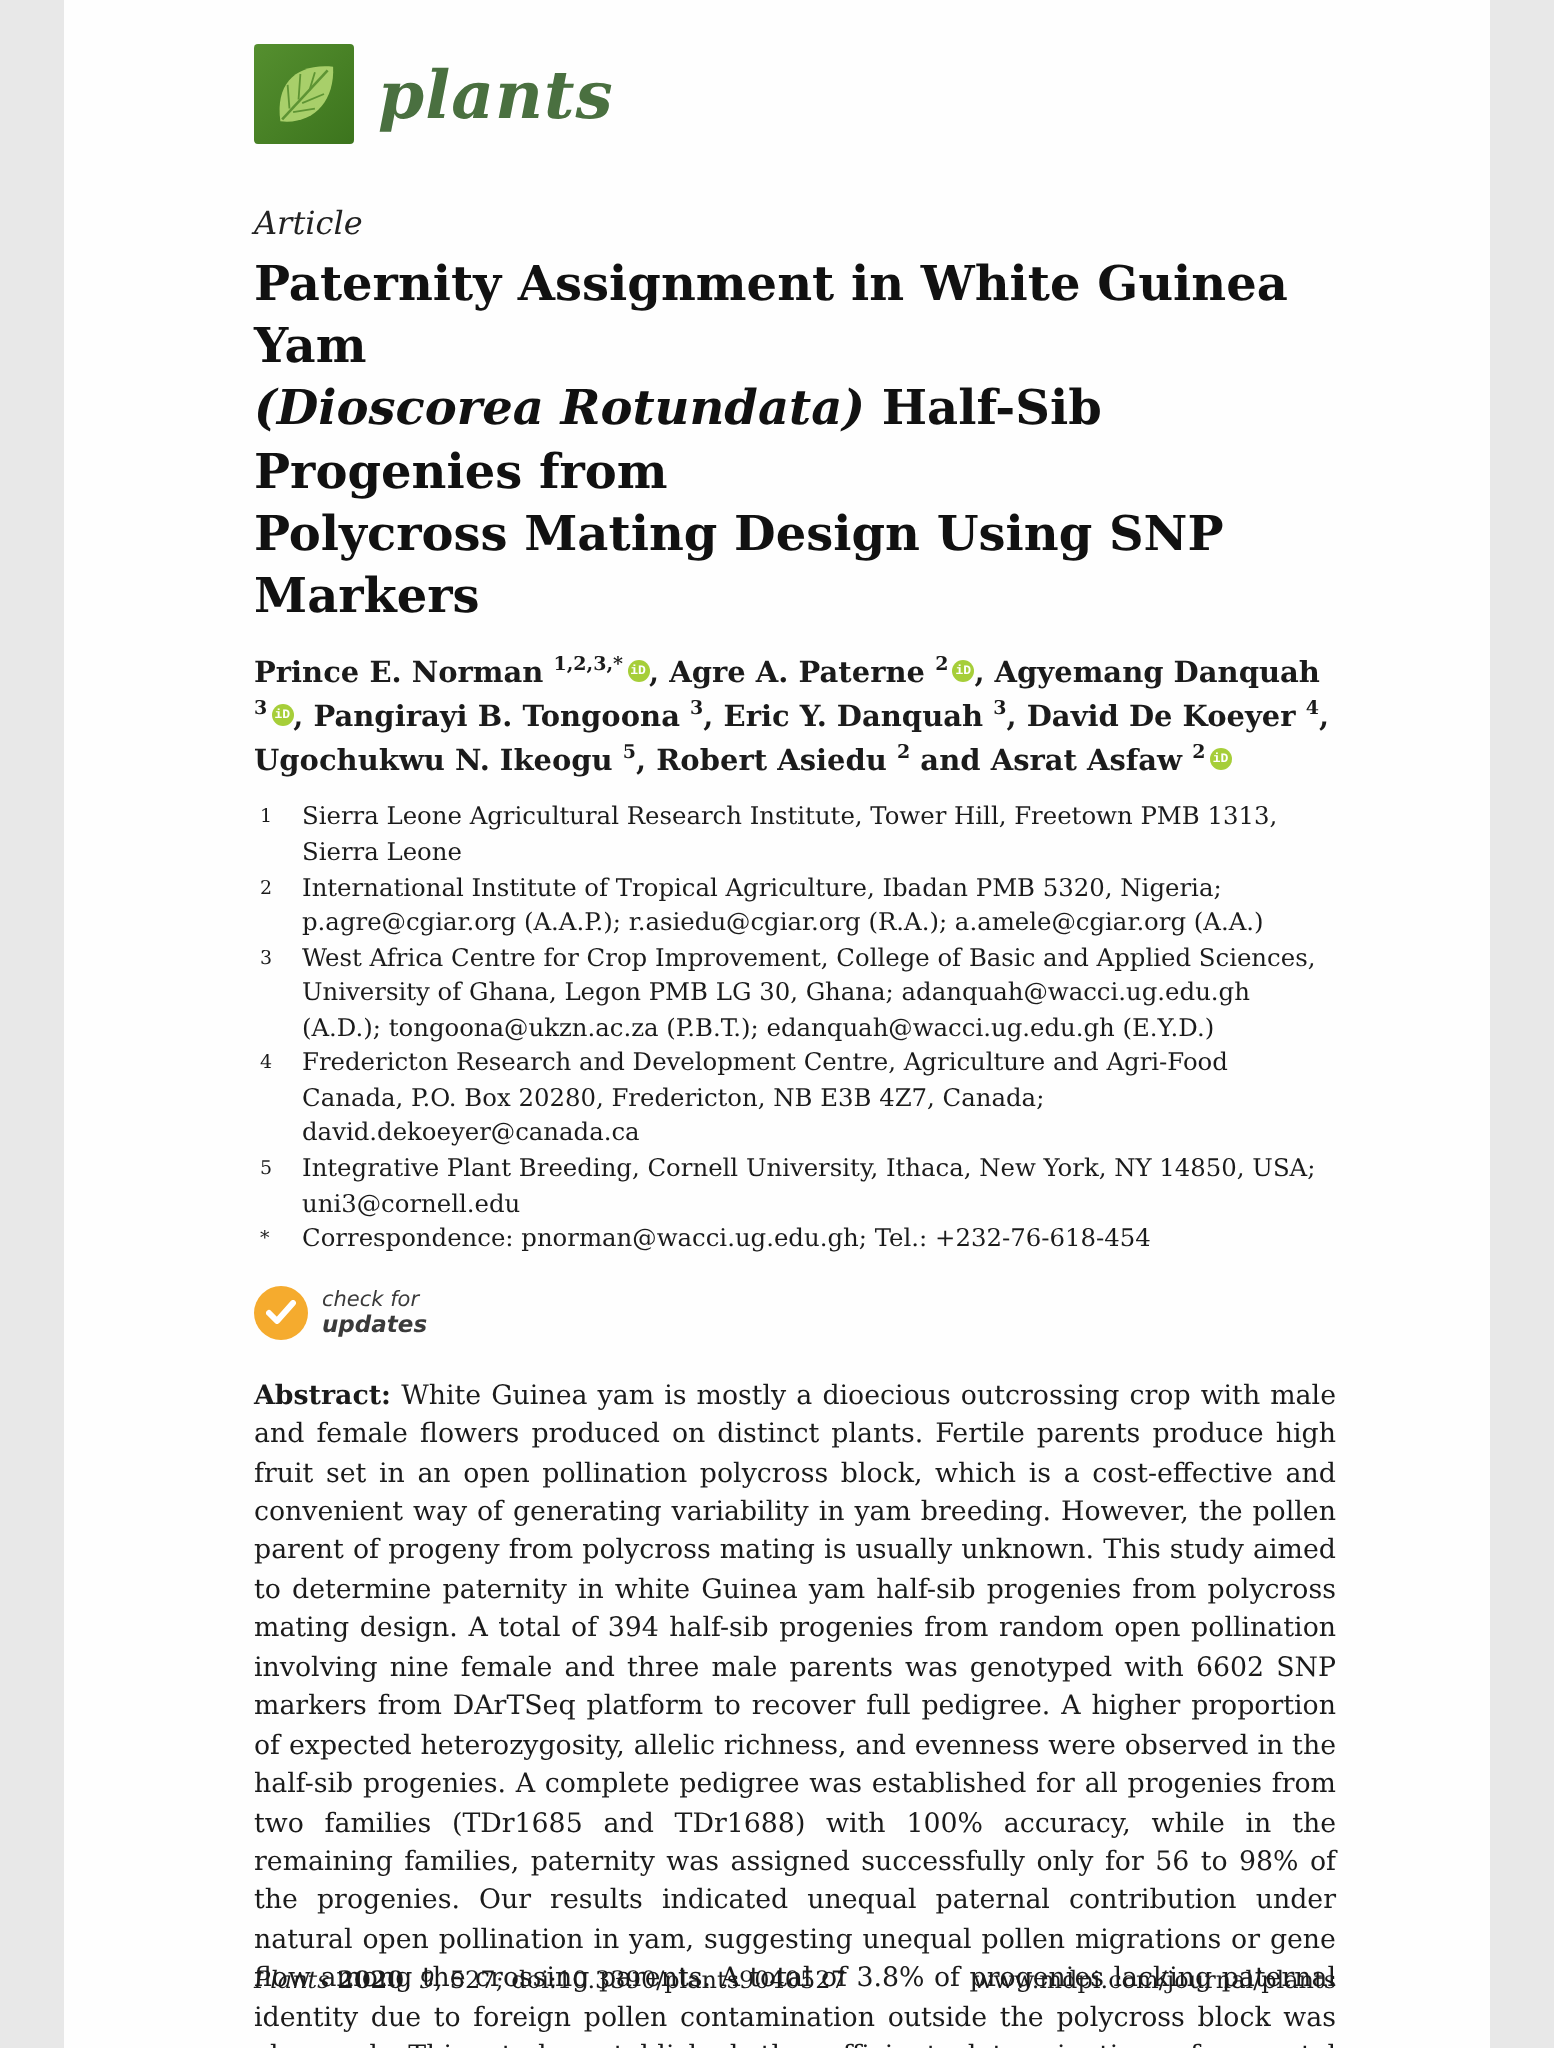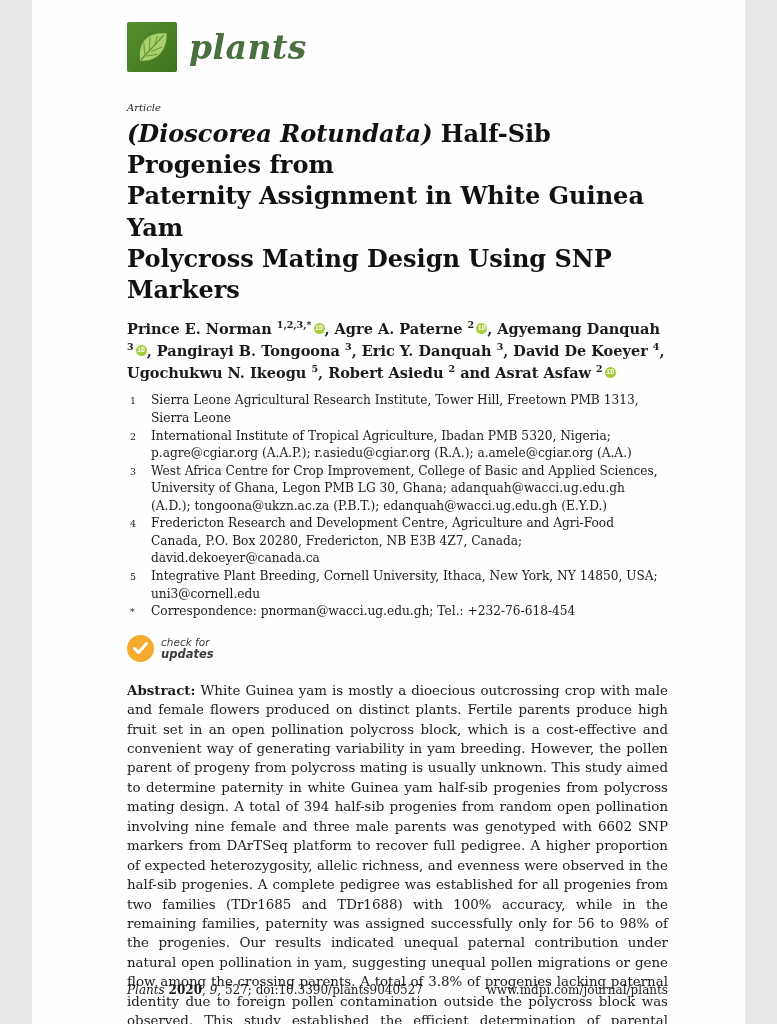--- a/index.html
+++ b/index.html
@@ -16,21 +16,21 @@
   .content { padding: 22px 77px 0 95px; }
 
   
   .masthead { display: flex; justify-content: space-between; align-items: flex-start; height: 58px; }
   .journal-logo { display: flex; align-items: center; gap: 12px; cursor: pointer; }
   .leaf-box { width: 50px; height: 50px; background: linear-gradient(135deg, #558f2f, #3c741d); border-radius: 2px; display: inline-flex; align-items: center; justify-content: center; }
   .journal-name { font-style: italic; font-weight: 600; font-size: 33px; color: #4a7040; letter-spacing: 0.5px; }
   .mdpi-logo { margin-top: 6px; cursor: pointer; }
 
   
-  .article-type { margin-top: 22px; font-style: italic; font-size: 10px; color: #222; }
+  .article-type { margin-top: 22px; font-style: italic; font-size: 16px; color: #222; }
   .title { margin-top: 5px; font-size: 24px; font-weight: bold; line-height: 1.3; color: #111; }
   .title .it { font-style: italic; }
 
   .authors { margin-top: 13px; font-size: 14.5px; font-weight: bold; line-height: 1.5; max-width: 580px; }
   .authors sup { font-size: 9.5px; font-weight: bold; }
   .orcid {
     display: inline-block; width: 11px; height: 11px; border-radius: 50%;
     background: #a6ce39; color: #fff; font-family: Liberation Mono, monospace;
     font-size: 6.5px; font-weight: bold; text-align: center; line-height: 11px;
     position: relative; top: -4px; margin-left: 2px; cursor: pointer;
@@ -81,22 +81,22 @@
             <path d="M14 30 L13 17 M19 25 L20 11 M25 20 L28 10 M16 32 L28 30 M21 27 L33 22" stroke="#5e9434" stroke-width="1" fill="none"></path>
           </svg>
         </span>
         <span class="journal-name">plants</span>
       </div>
     </div>
 
     <div class="article-type">Article</div>
 
     <h1 class="title">
+      <div><span>Paternity Assignment in White Guinea Yam</span></div>
       <div><span class="it">(Dioscorea Rotundata)</span><span> Half-Sib Progenies from</span></div>
-      <div><span>Paternity Assignment in White Guinea Yam</span></div>
       <div><span>Polycross Mating Design Using SNP Markers</span></div>
     </h1>
 
     <p class="authors"><span><span>Prince E. Norman</span> <sup>1,2,3,*</sup><span class="orcid">iD</span><span>, </span></span><span><span>Agre A. Paterne</span> <sup>2</sup><span class="orcid">iD</span><span>, </span></span><span><span>Agyemang Danquah</span> <sup>3</sup><span class="orcid">iD</span><span>, </span></span><span><span>Pangirayi B. Tongoona</span> <sup>3</sup><span>, </span></span><span><span>Eric Y. Danquah</span> <sup>3</sup><span>, </span></span><span><span>David De Koeyer</span> <sup>4</sup><span>, </span></span><span><span>Ugochukwu N. Ikeogu</span> <sup>5</sup><span>, </span></span><span><span>Robert Asiedu</span> <sup>2</sup><span> and </span></span><span><span>Asrat Asfaw</span> <sup>2</sup><span class="orcid">iD</span></span></p>
 
     <div class="affiliations">
       <div class="aff">
         <span class="aff-num">1</span>
         <span class="aff-text">Sierra Leone Agricultural Research Institute, Tower Hill, Freetown PMB 1313, Sierra Leone</span>
       </div>

